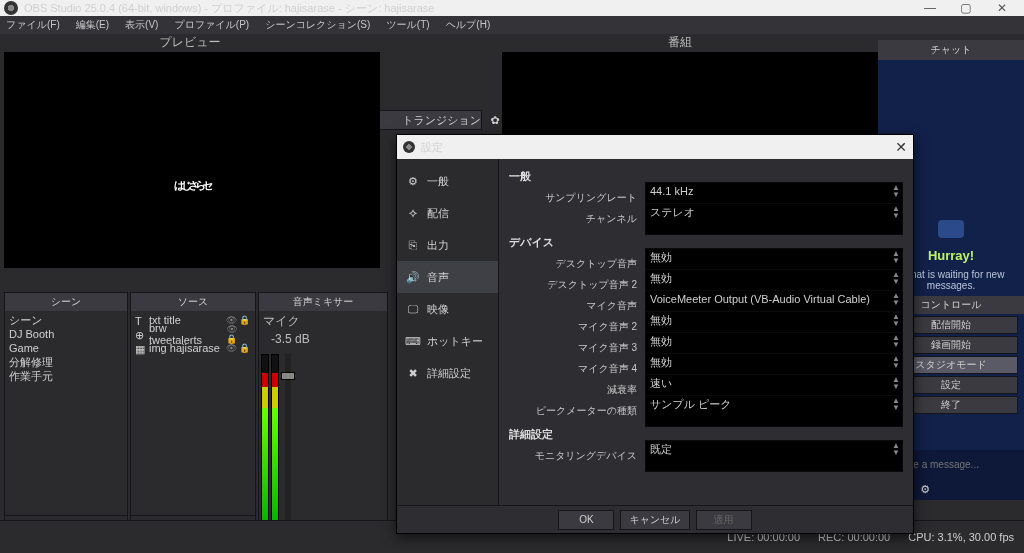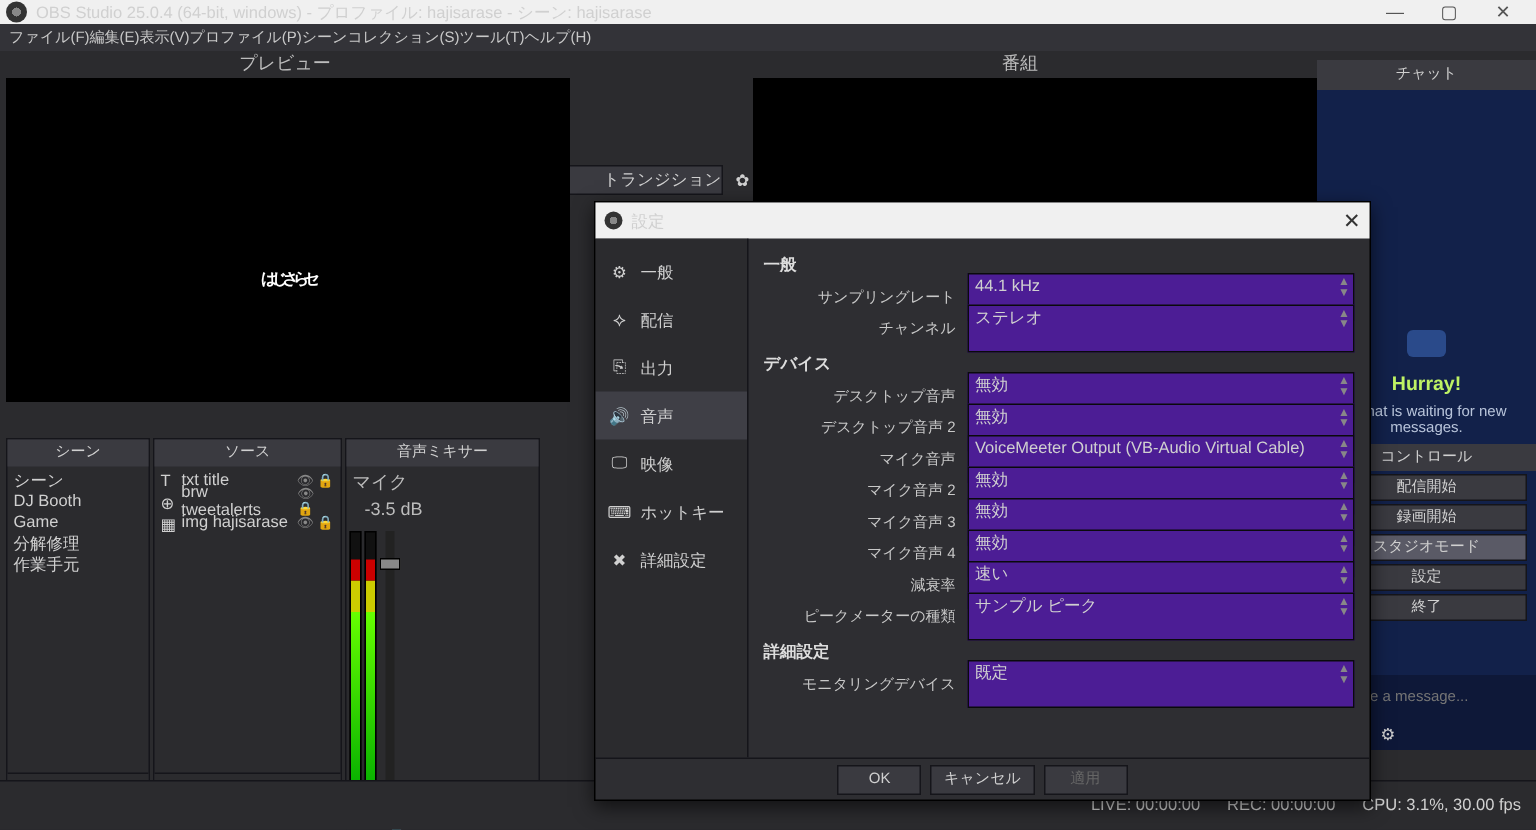--- a/index.html
+++ b/index.html
@@ -1,37 +1,37 @@
 <!DOCTYPE html>
 <html><head>
 <meta charset="utf-8">
 <style>
 *{box-sizing:border-box;margin:0;padding:0;font-family:"Meiryo","MS PGothic",sans-serif;font-size:11px;color:#d0d0d0;user-select:none}
 body{background:#2b2b2e;width:1024px;height:553px;overflow:hidden;position:relative}
 .titlebar{height:16px;background:#f0f0f0;display:flex;align-items:center;padding:0 4px;color:#555}
 .titlebar .win-btns{margin-left:auto;display:flex}
 .titlebar .win-btn{width:36px;text-align:center;color:#555;font-size:12px}
-.menubar{height:18px;background:#333338;display:flex;gap:0;padding:0 6px;align-items:center}
+.menubar{height:18px;background:#333338;display:flex;gap:16px;padding:0 6px;align-items:center}
 .menubar span{color:#c8c8c8;font-size:10px}
 .labels-row{display:flex;height:16px}
 .labels-row .lbl{flex:1;text-align:center;color:#bcbcbc;font-size:12px}
 .previews{display:flex;height:240px;gap:6px;padding:0 4px;position:relative}
 .preview-box{border:1px solid #000;background:#000;position:relative;overflow:hidden}
 .preview-box.left{width:376px;height:216px;margin-top:2px}
 .preview-box.right{width:478px;height:216px;margin-top:2px}
 .transition-col{width:110px;display:flex;flex-direction:column;align-items:center;margin-top:60px}
 .trans-btn{background:#3a3a40;border:1px solid #15151a;width:104px;height:20px;text-align:right;line-height:18px;font-size:10px}
 .gear-small{width:18px;height:18px;margin-left:4px;display:inline-flex;align-items:center;justify-content:center}
 .dock-row{display:flex;height:246px;padding:2px 4px 0 4px;gap:2px}
 .dock{background:#2b2b2e;border:1px solid #15151a;display:flex;flex-direction:column}
 .dock-head{background:#3a3a40;height:18px;text-align:center;line-height:18px;color:#d0d0d0;font-size:10px}
 .dock .list{flex:1;overflow:hidden;padding:2px 4px}
 .dock .item{height:14px;display:flex;align-items:center;gap:4px;color:#c8c8c8;font-size:10px}
 .dock-tools{height:20px;background:#2b2b2e;border-top:1px solid #15151a;display:flex;align-items:center;gap:8px;padding:0 6px;color:#bcbcbc;font-size:14px}
-.scene-dock{width:96px}
+.scene-dock{width:124px}
 .source-dock{width:126px}
 .mixer-dock{width:130px}
 .mixer-body{flex:1;display:flex;padding:4px 2px;gap:2px}
 .meter{width:8px;height:180px;background:#111;position:relative;border:1px solid #000}
 .meter .green{position:absolute;bottom:0;left:0;right:0;height:70%;background:linear-gradient(to top,#0a0,#6f0)}
 .meter .yellow{position:absolute;bottom:70%;left:0;right:0;height:12%;background:#cc0}
 .meter .red{position:absolute;bottom:82%;left:0;right:0;height:8%;background:#c00}
 .slider-rail{width:6px;height:180px;background:#222;position:relative;margin-left:4px}
 .slider-thumb{position:absolute;top:18px;left:-4px;width:14px;height:8px;background:#888;border:1px solid #000}
 .mic-label{font-size:12px;color:#bcbcbc;margin-bottom:2px}
@@ -56,21 +56,21 @@
 .dlg-body{flex:1;display:flex;overflow:hidden}
 .dlg-nav{width:102px;background:#2b2b2e;border-right:1px solid #15151a;padding:6px 0}
 .dlg-nav .nav-item{height:32px;display:flex;align-items:center;gap:6px;padding:0 8px;font-size:11px;color:#d0d0d0}
 .dlg-nav .nav-item.sel{background:#3f3f46}
 .dlg-nav .nav-item .ico{width:16px;height:16px;display:inline-flex;align-items:center;justify-content:center}
 .dlg-content{flex:1;overflow:auto;padding:4px 10px}
 .section-head{font-weight:bold;color:#ddd;margin:6px 0 4px 0;font-size:11px}
 .form-row{display:flex;align-items:center;height:20px;margin:1px 0}
 .form-row .lab{width:136px;text-align:right;padding-right:8px;color:#c8c8c8;font-size:10px}
 .form-row .ctrl{flex:1}
-.select{height:32px;background:#4c1d95;border:1px solid #0a0a0c;padding:0 4px;line-height:16px;font-size:10px;color:#d0d0d0;position:relative}
+.select{height:32px;background:#000000;border:1px solid #0a0a0c;padding:0 4px;line-height:16px;font-size:10px;color:#d0d0d0;position:relative}
 .select .arrows{position:absolute;right:2px;top:1px;font-size:8px;line-height:7px;color:#888}
 .dlg-btns{height:28px;display:flex;align-items:center;justify-content:center;gap:6px;padding:0 10px;border-top:1px solid #15151a}
 .dlg-btn{height:20px;min-width:56px;background:#3a3a40;border:1px solid #15151a;text-align:center;line-height:18px;font-size:10px;padding:0 8px}
 .dlg-btn.disabled{color:#666}
 .brush-text{position:absolute;inset:0;display:flex;align-items:center;justify-content:center}
 .brush-text svg{width:94%}
 .src-ico{width:10px;height:10px;display:inline-block}
 .eye{font-size:9px;color:#888;margin-left:auto}
 </style>
 </head>

